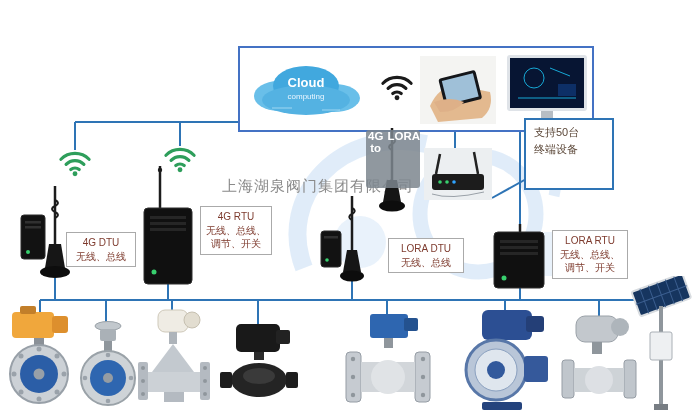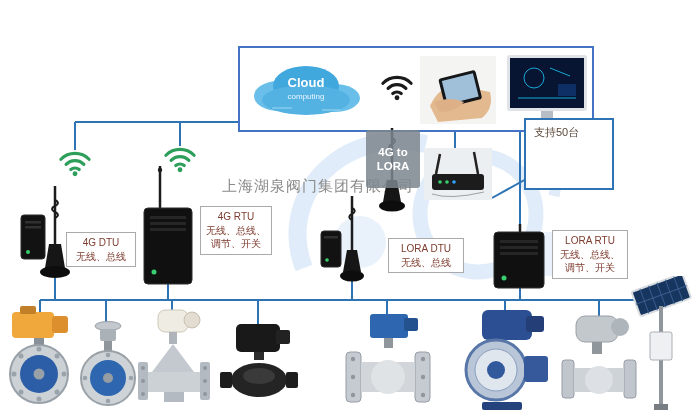--- a/index.html
+++ b/index.html
@@ -5,21 +5,21 @@
   html,body{margin:0;padding:0;background:#ffffff;}
   .canvas{position:relative;width:692px;height:415px;background:#fff;overflow:hidden;
           font-family:"Liberation Sans",sans-serif;}
   .abs{position:absolute;}
   .top-box{border:2px solid #4472C4;background:#fff;}
   .label-box{background:#fff;border:1px solid #aaaaaa;color:#7D3A2D;font-size:10px;
              line-height:1.35;text-align:center;padding:3px 2px;}
   .cap-box{background:#fff;border:2px solid #2E74B5;color:#5b4738;font-size:11px;
            line-height:1.5;padding:4px 4px 4px 8px;}
   .gateway-tag{background:rgba(125,134,142,0.85);color:#ffffff;font-weight:bold;
-               font-size:11.5px;text-align:center;display:flex;flex-direction:column;
+               font-size:11.5px;text-align:center;display:flex;flex-direction:row;
                justify-content:center;gap:2px;border-radius:3px;}
   .wm-text{color:#8a8a8a;font-size:15px;letter-spacing:1px;white-space:nowrap;}
 </style>
 </head>
 <body>
 
 <div class="canvas">
 
   <svg class="abs" style="left:268px;top:92px;" width="330" height="210" viewBox="0 0 330 210">
     <g stroke="#9CC3EC" fill="none" opacity="0.30">
@@ -159,20 +159,21 @@
     <line x1="16" y1="6" x2="12" y2="26" stroke="#222222" stroke-width="2.5"></line>
     <line x1="50" y1="4" x2="54" y2="26" stroke="#222222" stroke-width="2.5"></line>
     <rect x="8" y="26" width="52" height="16" rx="3" fill="#1c1c1c"></rect>
     <circle cx="16" cy="34" r="1.8" fill="#38d06e"></circle>
     <circle cx="23" cy="34" r="1.8" fill="#38d06e"></circle>
     <circle cx="30" cy="34" r="1.8" fill="#2fa3ff"></circle>
     <path d="M8,46 q18,6 52,-2" stroke="#9aa1a8" fill="none"></path>
   </svg>
   <div class="abs cap-box" style="left:524px;top:118px;width:74px;height:60px;">
     <div>支持50台</div>
+    <div>终端设备</div>
   </div>
 
   <svg class="abs" style="left:339px;top:196px;" width="26" height="88" viewBox="0 0 26 88">
     <line x1="13" y1="0" x2="13" y2="54" stroke="#1c1c1c" stroke-width="2.5"></line>
     <path d="M13,12 q5.5,3 0,6 q-5.5,3 0,6" stroke="#1c1c1c" stroke-width="2" fill="none"></path>
     <path d="M8,54 h10 l4,22 h-18 Z" fill="#161616"></path>
     <ellipse cx="13" cy="80" rx="12" ry="5.5" fill="#0d0d0d"></ellipse>
   </svg>
   <svg class="abs" style="left:320px;top:230px;" width="22" height="38" viewBox="0 0 22 38">
     <rect x="1" y="1" width="20" height="36" rx="3" fill="#121212" stroke="#2b2b2b"></rect>

